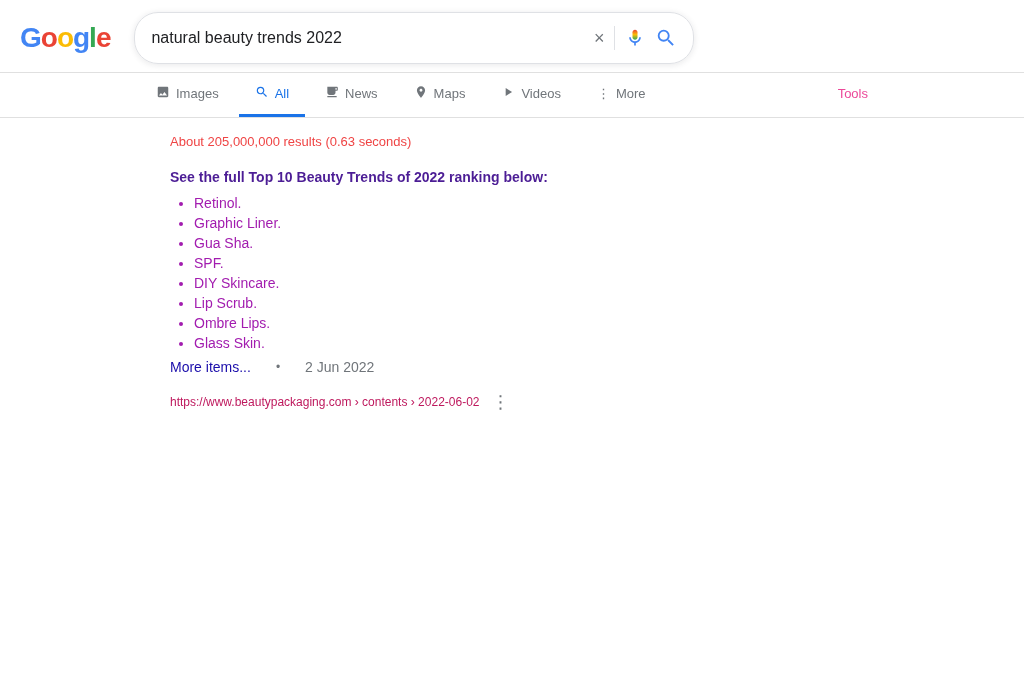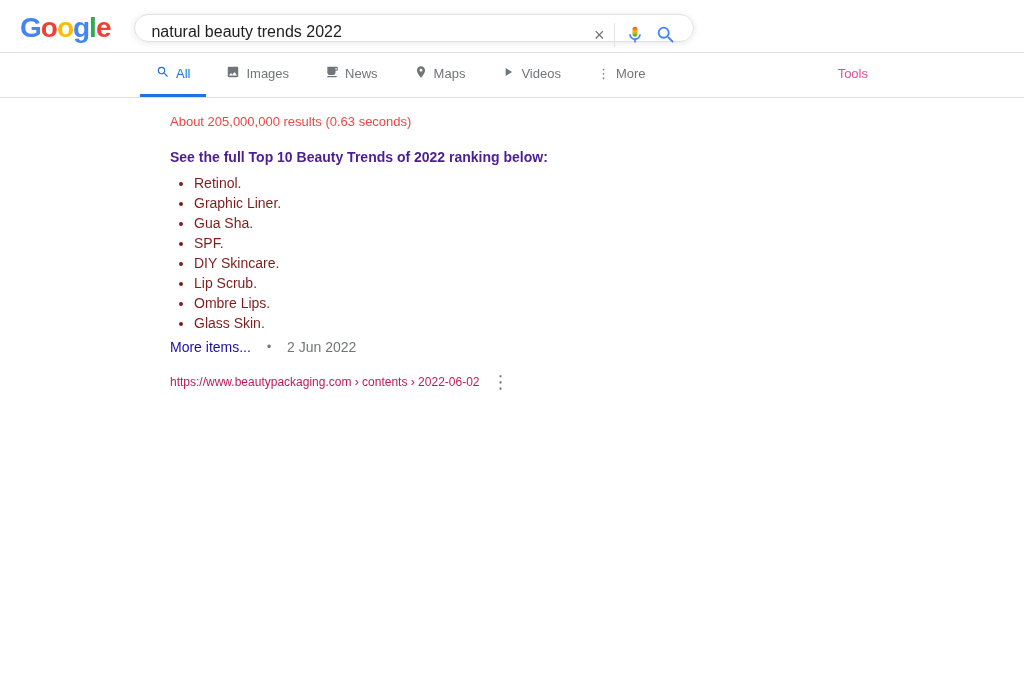--- a/index.html
+++ b/index.html
@@ -29,26 +29,26 @@
       flex-shrink: 0;
       margin-right: 8px;
     }
     .g-blue { color: #4285F4; }
     .g-red { color: #EA4335; }
     .g-yellow { color: #FBBC05; }
     .g-green { color: #34A853; }
 
     .search-box-wrapper {
       display: flex;
-      align-items: flex-start;
+      align-items: center;
       border: 1px solid #dfe1e5;
       border-radius: 24px;
       padding: 8px 16px;
       width: 560px;
-      height: 28px;
+      height: 52px;
       box-shadow: 0 1px 6px rgba(32,33,36,0.1);
       gap: 10px;
     }
 
     .search-input {
       flex: 1;
       border: none;
       outline: none;
       font-size: 16px;
       color: #202124;
@@ -153,28 +153,28 @@
     }
 
     .snippet-list {
       list-style: disc;
       padding-left: 24px;
       margin-bottom: 8px;
     }
 
     .snippet-list li {
       font-size: 14px;
-      color: #7f1d1d;
+      color: #a21caf;
       margin-bottom: 4px;
     }
 
     .snippet-footer {
       display: flex;
       align-items: center;
-      gap: 16px;
+      gap: 25px;
       margin-top: 8px;
     }
 
     .more-items-link {
       color: #1a0dab;
       font-size: 14px;
       text-decoration: none;
       cursor: pointer;
     }
 
@@ -258,36 +258,36 @@
         <svg xmlns="http://www.w3.org/2000/svg" width="22" height="22" viewBox="0 0 24 24" fill="#4285F4">
           <path d="M15.5 14h-.79l-.28-.27A6.471 6.471 0 0 0 16 9.5 6.5 6.5 0 1 0 9.5 16c1.61 0 3.09-.59 4.23-1.57l.27.28v.79l5 4.99L20.49 19l-4.99-5zm-6 0C7.01 14 5 11.99 5 9.5S7.01 5 9.5 5 14 7.01 14 9.5 11.99 14 9.5 14z"></path>
         </svg>
       </span>
     </div>
   </div>
 </div>
 
 <nav class="nav-tabs">
 
+  <a class="nav-tab">
+    <span class="tab-icon">
+      <svg width="14" height="14" viewBox="0 0 24 24" fill="#70757a">
+          <path d="M21 19V5c0-1.1-.9-2-2-2H5c-1.1 0-2 .9-2 2v14c0 1.1.9 2 2 2h14c1.1 0 2-.9 2-2zM8.5 13.5l2.5 3.01L14.5 12l4.5 6H5l3.5-4.5z"></path>
+        </svg>
+    </span>
+    <span>Images</span>
+  </a>
+
   <a class="nav-tab active">
     <span class="tab-icon">
       <svg width="14" height="14" viewBox="0 0 24 24" fill="#1a73e8">
           <path d="M15.5 14h-.79l-.28-.27A6.471 6.471 0 0 0 16 9.5 6.5 6.5 0 1 0 9.5 16c1.61 0 3.09-.59 4.23-1.57l.27.28v.79l5 4.99L20.49 19l-4.99-5zm-6 0C7.01 14 5 11.99 5 9.5S7.01 5 9.5 5 14 7.01 14 9.5 11.99 14 9.5 14z"></path>
         </svg>
     </span>
     <span>All</span>
-  </a>
-
-  <a class="nav-tab">
-    <span class="tab-icon">
-      <svg width="14" height="14" viewBox="0 0 24 24" fill="#70757a">
-          <path d="M21 19V5c0-1.1-.9-2-2-2H5c-1.1 0-2 .9-2 2v14c0 1.1.9 2 2 2h14c1.1 0 2-.9 2-2zM8.5 13.5l2.5 3.01L14.5 12l4.5 6H5l3.5-4.5z"></path>
-        </svg>
-    </span>
-    <span>Images</span>
   </a>
 
   <a class="nav-tab">
     <span class="tab-icon">
       <svg width="14" height="14" viewBox="0 0 24 24" fill="#70757a">
           <path d="M20 3H4v10c0 2.21 1.79 4 4 4h6c2.21 0 4-1.79 4-4v-3h2c1.11 0 2-.89 2-2V5c0-1.11-.89-2-2-2zm0 5h-2V5h2v3zM4 19h16v2H4z"></path>
         </svg>
     </span>
     <span>News</span>
   </a>

